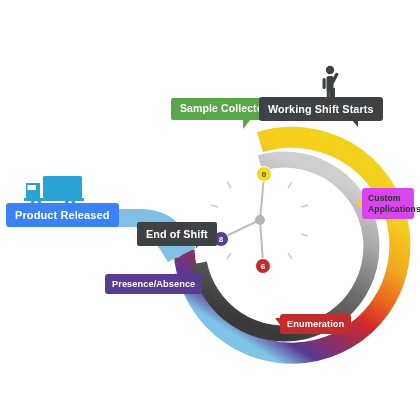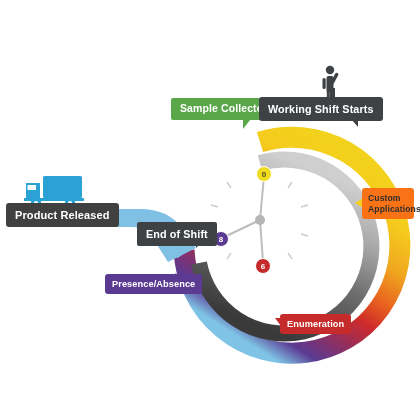--- a/index.html
+++ b/index.html
@@ -32,21 +32,21 @@
   }
   .lbl-working{
     left:259px;top:97px;
     background:#3f4245;
     font-size:10.8px;
     padding:6px 9px 6px 9px;
     border-radius:3px;
   }
   .lbl-product{
     left:6px;top:203px;
-    background:#404040;
+    background:#3b82f6;
     font-size:11px;
     padding:6px 9px;
     border-radius:3px;
   }
   .lbl-endshift{
     left:137px;top:222px;
     background:#3f4245;
     font-size:10.8px;
     padding:6px 9px;
     border-radius:2px;
@@ -60,21 +60,21 @@
   }
   .lbl-enum{
     left:280px;top:314px;
     background:#c62b2b;
     font-size:9.2px;
     padding:5px 7px;
     border-radius:3px;
   }
   .lbl-custom{
     left:362px;top:188px;
-    background:#f97316;
+    background:#d946ef;
     color:#2f2f2f;
     font-size:8.6px;
     padding:5px 6px;
     border-radius:3px;
     white-space:normal;
     width:52px;
     line-height:1.25;
   }
 
   .tail{position:absolute;width:0;height:0;z-index:29;}

